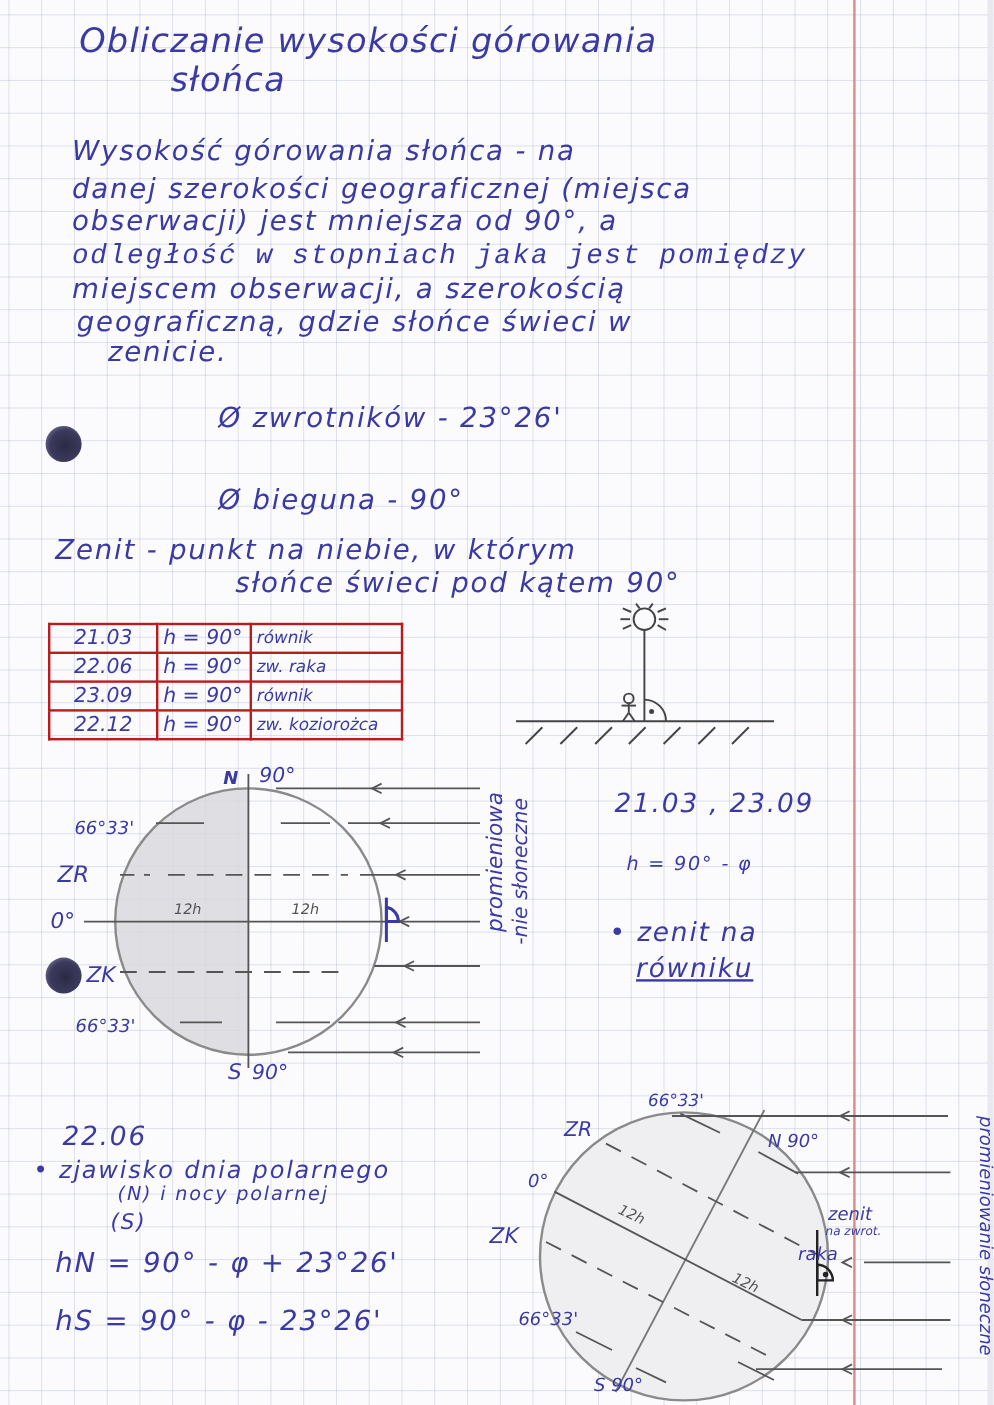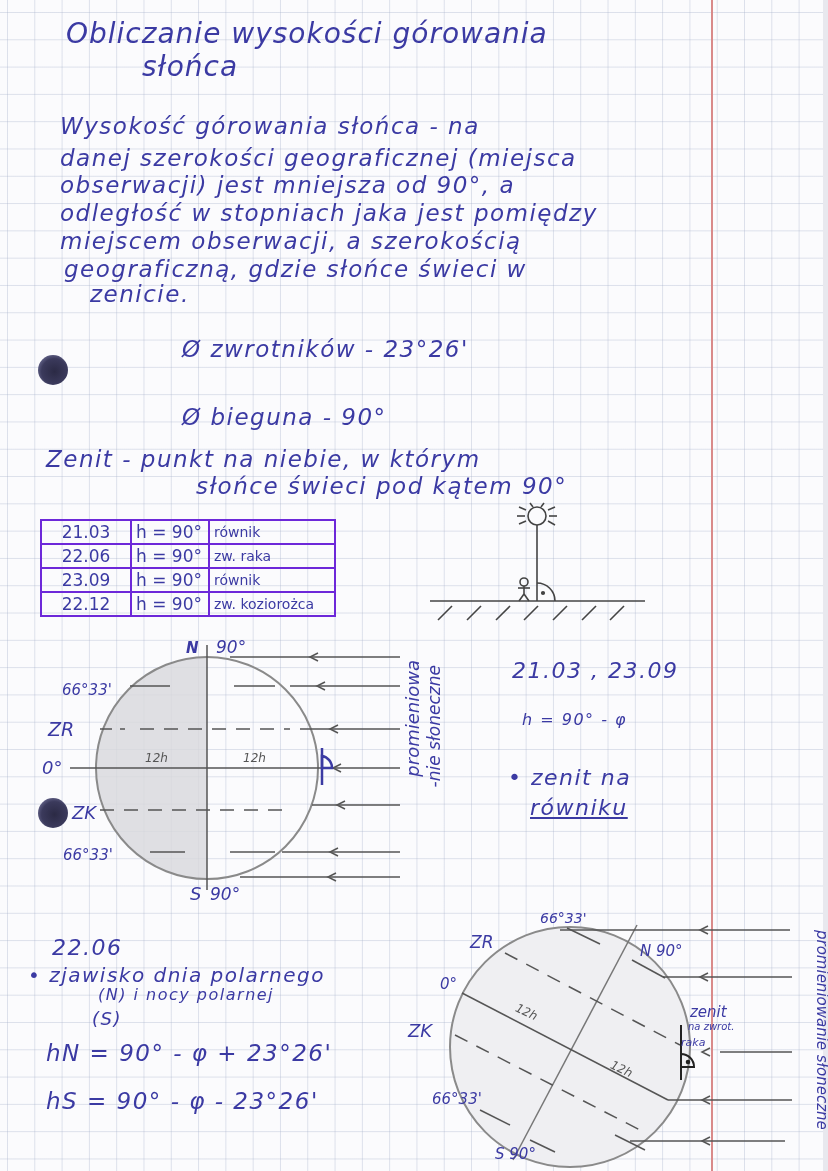--- a/index.html
+++ b/index.html
@@ -18,21 +18,21 @@
   .right-edge { position: absolute; left: 823px; top: 0; width: 5px; height: 1171px; background: #e8e8ee; }
   .hole { position: absolute; width: 30px; height: 30px; border-radius: 50%;
     background: radial-gradient(circle at 55% 55%, #2b2a45 0%, #3b3a5c 55%, #6a6a90 80%, transparent 82%); }
   .ink { position: absolute; color: #3b3aa3; font-family: "DejaVu Sans", sans-serif; white-space: nowrap; font-style: italic; }
   .title { font-size: 28px; letter-spacing: 1px; }
   .body-line { font-size: 23px; letter-spacing: 1.5px; }
   .mid { font-size: 22px; letter-spacing: 1.5px; }
   .tiny { font-size: 12px; color: #555; }
   .label-blue { font-size: 15px; color: #3b3aa3; }
   table.dates { position: absolute; left: 40px; top: 519px; border-collapse: collapse; }
-  table.dates td { border: 2px solid #6d28d9; padding: 0 4px; height: 22px; font-size: 17px; color: #3b3aa3; white-space: nowrap; }
+  table.dates td { border: 2px solid #b91c1c; padding: 0 4px; height: 22px; font-size: 17px; color: #3b3aa3; font-style: italic; white-space: nowrap; }
   table.dates td.c1 { width: 80px; text-align: center; }
   table.dates td.c2 { width: 68px; }
   table.dates td.c3 { width: 116px; font-size: 14px; }
   svg.overlay { position: absolute; left: 0; top: 0; }
   .vertical { position: absolute; writing-mode: vertical-rl; transform: rotate(180deg); color: #3b3aa3; font-style: italic; }
   .vertical2 { position: absolute; writing-mode: vertical-rl; color: #3b3aa3; font-style: italic; }
 </style>
 </head>
 <body>
 
@@ -41,21 +41,21 @@
 <div class="hole" style="left:38px; top:355px;"></div>
 <div class="hole" style="left:38px; top:798px;"></div>
 
 <div class="ink title" style="left:66px; top:17px;">Obliczanie wysokości górowania</div>
 <div class="ink title" style="left:142px; top:50px;">słońca</div>
 
 <div>
   <div class="ink body-line" style="left:60px; top:113px;">Wysokość górowania słońca - na</div>
   <div class="ink body-line" style="left:60px; top:145px;">danej szerokości geograficznej (miejsca</div>
   <div class="ink body-line" style="left:60px; top:172px;">obserwacji) jest mniejsza od 90°, a</div>
-  <div class="ink body-line" style="left:60px; top:200px;">odległość w stopniach jaka jest pomiędzy</div>
+  <div class="ink body-line" style="left:60px; top:200px;font-family:Liberation Mono, monospace;">odległość w stopniach jaka jest pomiędzy</div>
   <div class="ink body-line" style="left:60px; top:228px;">miejscem obserwacji, a szerokością</div>
   <div class="ink body-line" style="left:64px; top:256px;">geograficzną, gdzie słońce świeci w</div>
   <div class="ink body-line" style="left:90px; top:281px;">zenicie.</div>
 </div>
 
 <div class="ink body-line" style="left:182px; top:336px;">Ø zwrotników - 23°26'</div>
 <div class="ink body-line" style="left:182px; top:388px;margin-top:16px;">Ø bieguna - 90°</div>
 
 <div class="ink body-line" style="left:46px; top:446px;">Zenit - punkt na niebie, w którym</div>
 <div class="ink body-line" style="left:196px; top:473px;">słońce świeci pod kątem 90°</div>
@@ -215,14 +215,14 @@
 <div class="ink label-blue" style="left:470px; top:932px; font-size:17px;">ZR</div>
 <div class="ink label-blue" style="left:640px; top:942px; font-size:15px;">N 90°</div>
 <div class="ink label-blue" style="left:440px; top:975px; font-size:15px;">0°</div>
 <div class="ink label-blue" style="left:408px; top:1020px; font-size:18px;">ZK</div>
 <div class="ink label-blue" style="left:432px; top:1090px; font-size:15px;">66°33'</div>
 <div class="ink label-blue" style="left:495px; top:1145px; font-size:15px;">S 90°</div>
 <div class="ink tiny" style="left:515px; top:1005px; transform:rotate(25deg);">12h</div>
 <div class="ink tiny" style="left:610px; top:1062px; transform:rotate(25deg);">12h</div>
 <div class="ink label-blue" style="left:690px; top:1003px; font-size:15px;">zenit</div>
 <div class="ink label-blue" style="left:688px; top:1021px; font-size:10px;">na zwrot.</div>
-<div class="ink label-blue" style="left:681px; top:1036px; font-size:11px;">raka</div>
+<div class="ink label-blue" style="left:665px; top:1036px; font-size:15px;">raka</div>
 <div class="vertical2" style="left:800px; top:930px; font-size:15px; line-height:13px; width:28px;">promieniowanie słoneczne</div>
 
 </body></html>

